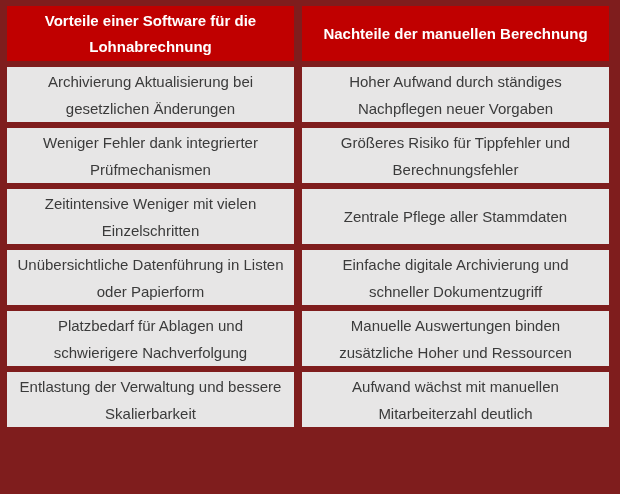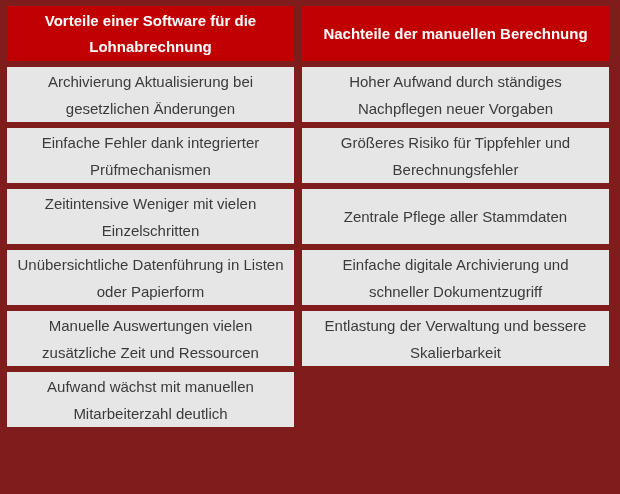--- a/index.html
+++ b/index.html
@@ -50,29 +50,30 @@
 
 <div class="page">
   <div class="tbl">
 
     <div class="cell head">Vorteile einer Software für die Lohnabrechnung</div>
     <div class="cell head">Nachteile der manuellen Berechnung</div>
 
     <div class="cell">Archivierung Aktualisierung bei gesetzlichen Änderungen</div>
     <div class="cell">Hoher Aufwand durch ständiges Nachpflegen neuer Vorgaben</div>
 
-    <div class="cell">Einfache Fehler dank integrierter Prüfmechanismen</div>
+    <div class="cell">Weniger Fehler dank integrierter Prüfmechanismen</div>
     <div class="cell">Größeres Risiko für Tippfehler und Berechnungsfehler</div>
 
     <div class="cell">Zeitintensive Weniger mit vielen Einzelschritten</div>
 
     <div class="cell">Zentrale Pflege aller Stammdaten</div>
     <div class="cell">Unübersichtliche Datenführung in Listen oder Papierform</div>
 
     <div class="cell">Einfache digitale Archivierung und schneller Dokumentzugriff</div>
+    <div class="cell">Platzbedarf für Ablagen und schwierigere Nachverfolgung</div>
 
-    <div class="cell">Manuelle Auswertungen vielen zusätzliche Zeit und Ressourcen</div>
+    <div class="cell">Manuelle Auswertungen binden zusätzliche Hoher und Ressourcen</div>
 
     <div class="cell">Entlastung der Verwaltung und bessere Skalierbarkeit</div>
     <div class="cell">Aufwand wächst mit manuellen Mitarbeiterzahl deutlich</div>
 
   </div>
 </div>
 
 </body></html>

